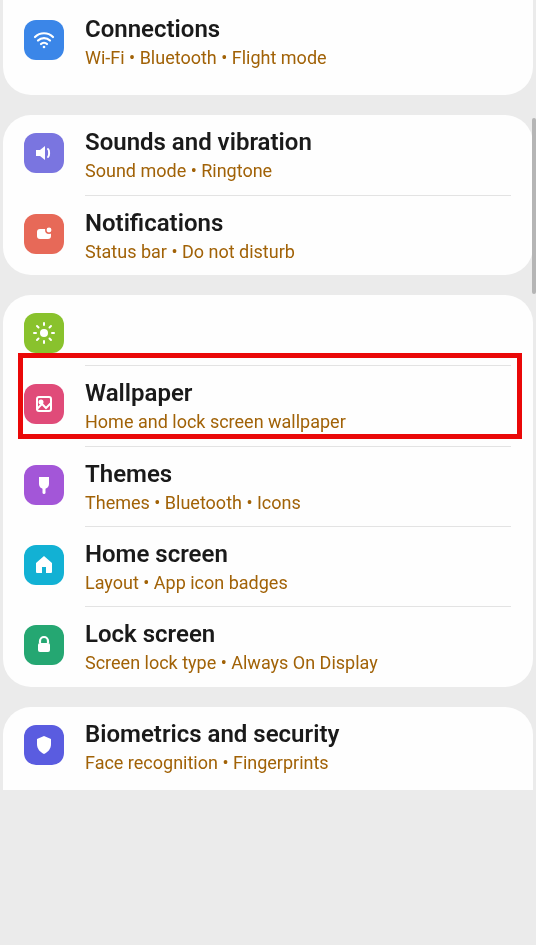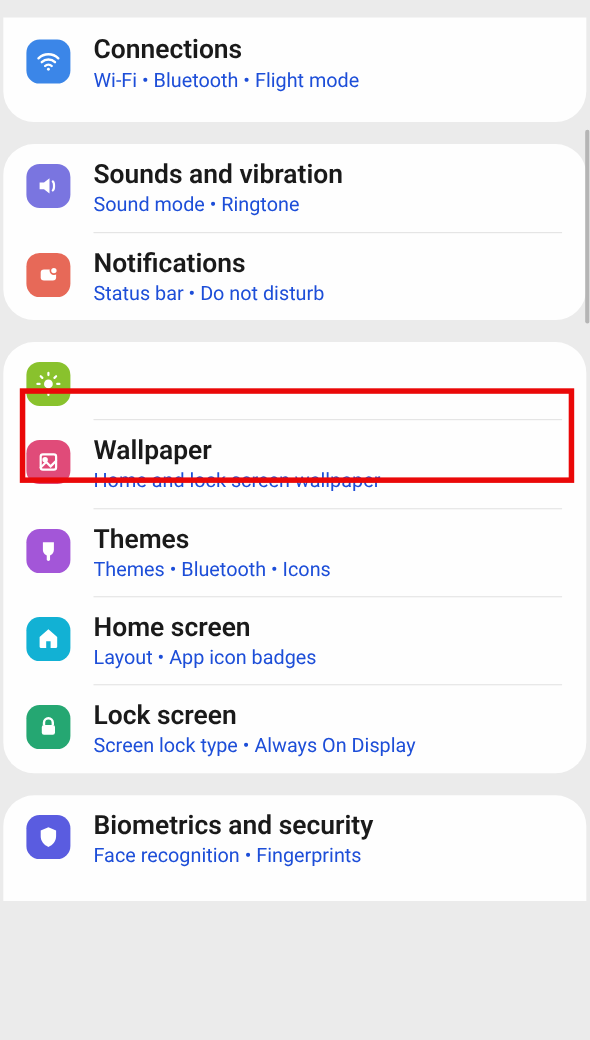--- a/index.html
+++ b/index.html
@@ -15,23 +15,23 @@
     color: #222;
     position: relative;
     overflow: hidden;
   }
   .card {
     background: #fefefe;
     border-radius: 28px;
     margin: 0 3px;
     padding: 0;
   }
-  .card.first { border-top-left-radius: 0; border-top-right-radius: 0; margin-top: 16px; padding-top: 2px; padding-bottom: 14px;}
+  .card.first { border-top-left-radius: 0; border-top-right-radius: 0; margin-top: 0; padding-top: 2px; padding-bottom: 14px;}
   .card + .card { margin-top: 20px; }
-  .card.bottom { border-bottom-left-radius: 0; border-bottom-right-radius: 0; padding-bottom: 17px; }
+  .card.bottom { border-bottom-left-radius: 0; border-bottom-right-radius: 0; padding-bottom: 4px; }
   .item {
     display: flex;
     align-items: flex-start;
     padding: 12px 0;
     position: relative;
   }
   .icon-wrap {
     width: 82px;
     display: flex;
     justify-content: center;
@@ -50,21 +50,21 @@
   .text-wrap { flex: 1; padding-right: 18px; }
   .title {
     font-size: 24px;
     font-weight: 600;
     color: #1a1a1a;
     line-height: 1.25;
     margin-bottom: 2px;
   }
   .subtitle {
     font-size: 18px;
-    color: #1d4ed8;
+    color: #a16207;
     line-height: 1.3;
     white-space: nowrap;
     overflow: hidden;
   }
   .divider {
     height: 1px;
     background: #e3e3e3;
     margin-left: 82px;
     margin-right: 22px;
   }

